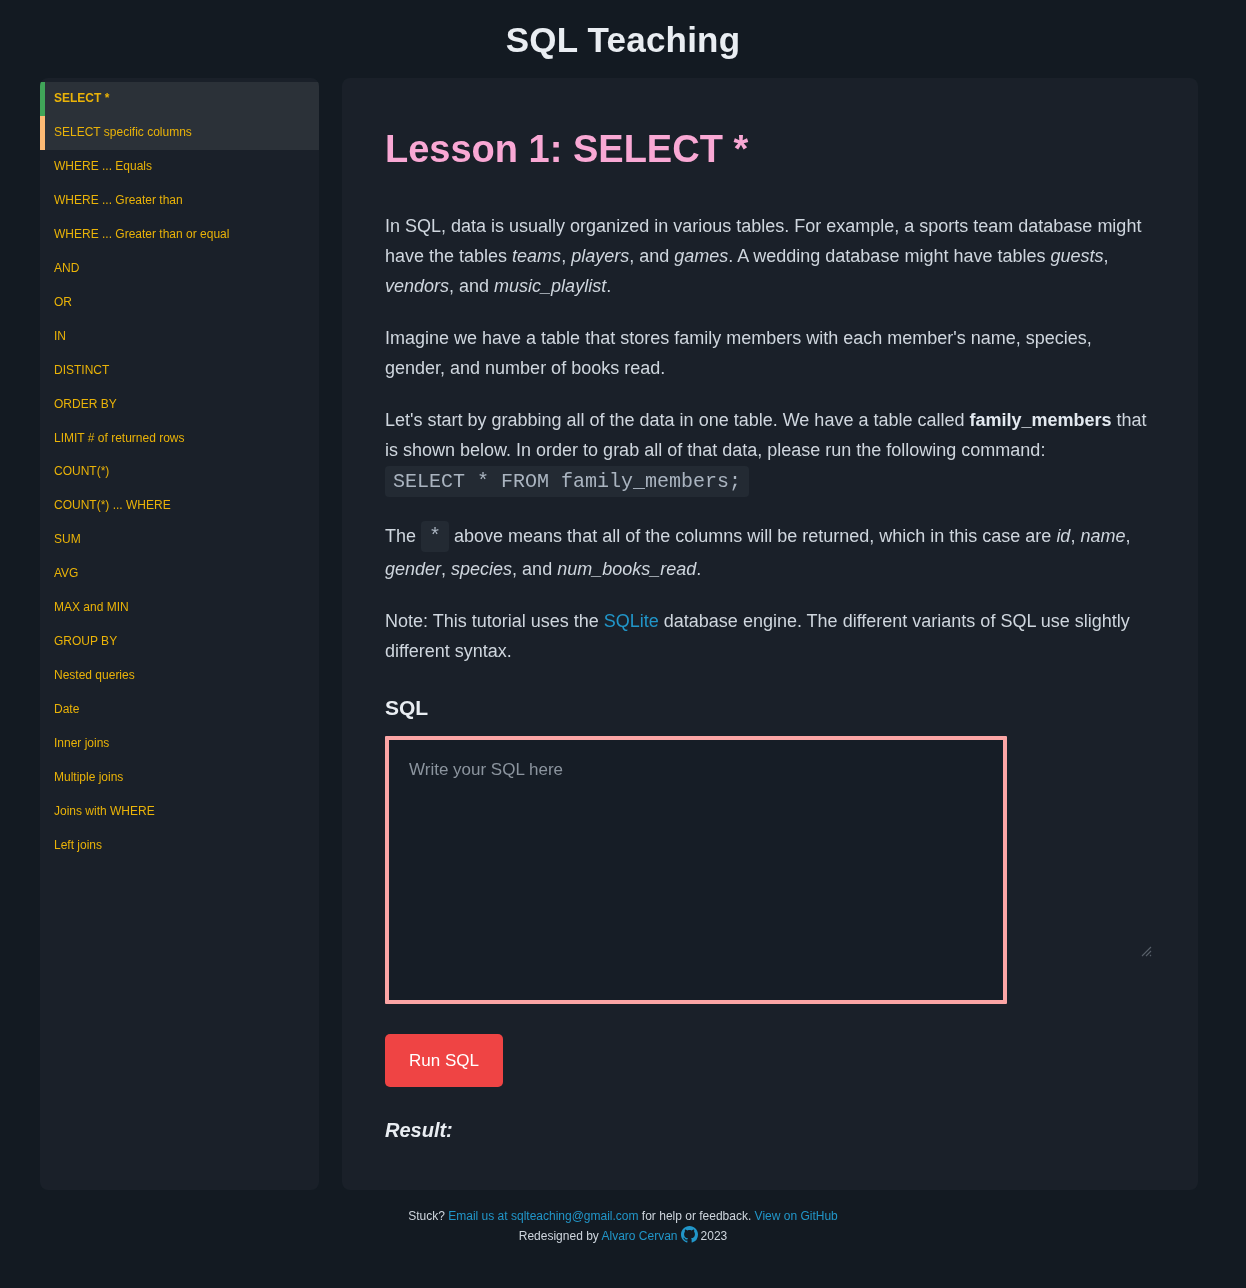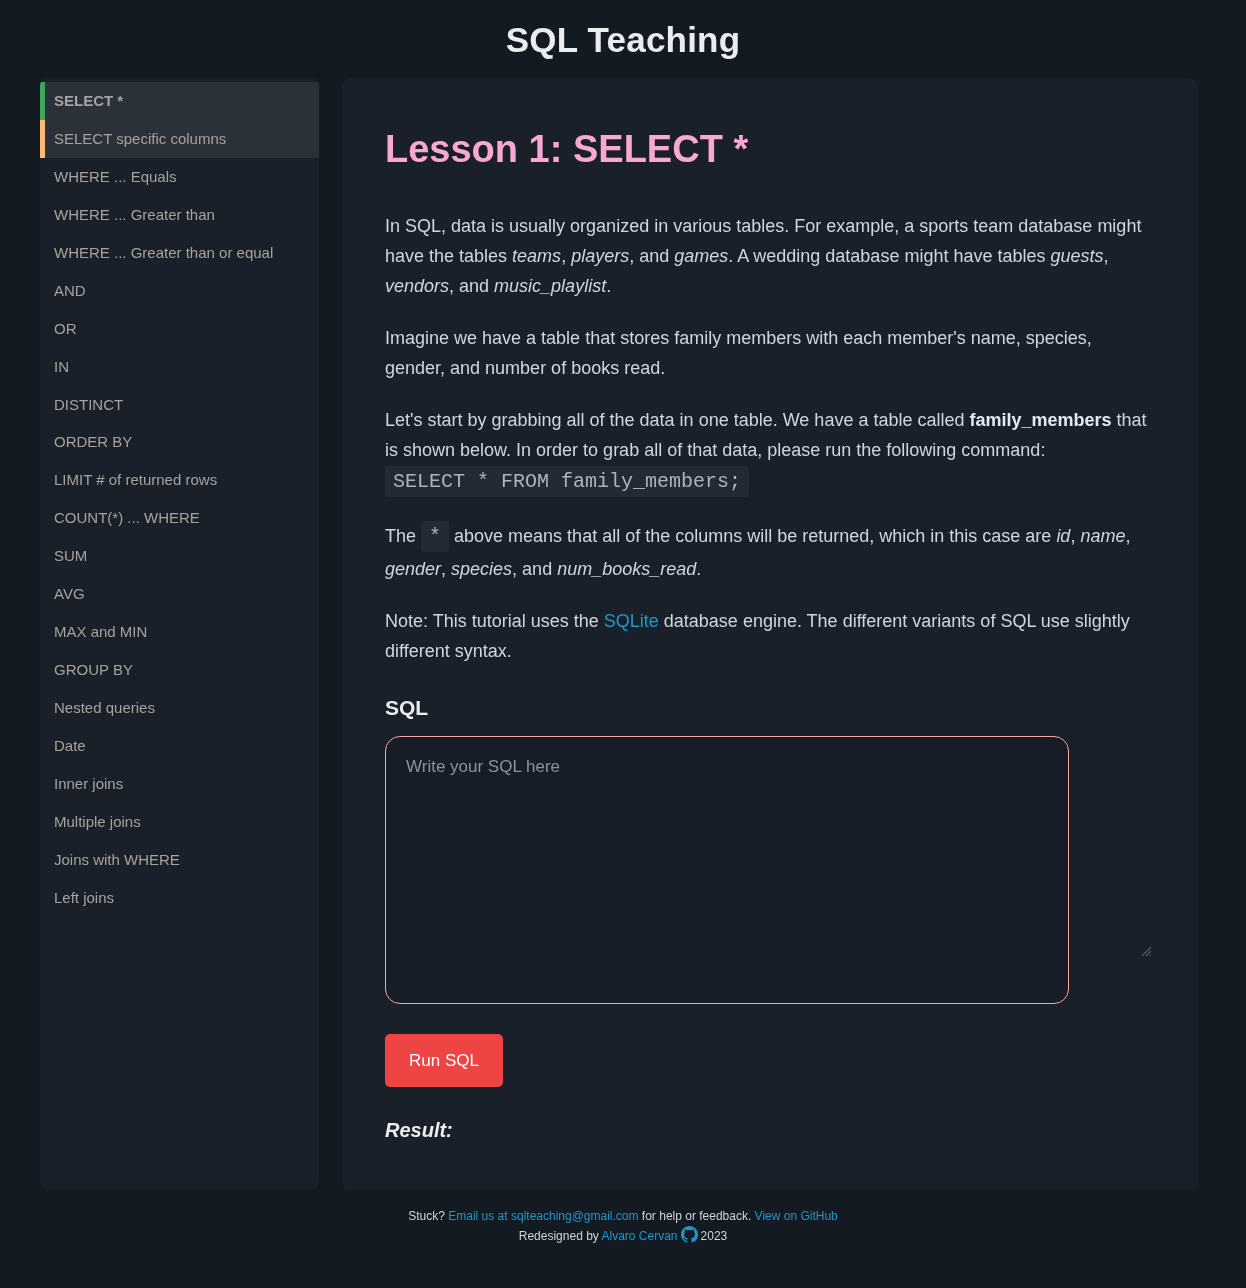--- a/index.html
+++ b/index.html
@@ -55,22 +55,22 @@
     padding: 4px 0 0 0;
     position: relative;
   }
   .nav-list {
     list-style: none;
     margin: 0;
     padding: 0;
   }
   .nav-item {
     display: block;
-    color: #a3a3a3;
-    font-size: 15px;
+    color: #eab308;
+    font-size: 12px;
     line-height: 1.33;
     padding: 9px 8px 9px 9px;
     cursor: pointer;
     background: transparent;
     border-left: 5px solid transparent;
     text-decoration: none;
   }
   .nav-item.done {
     background: #2b3138;
     border-left: 5px solid #fdba74;
@@ -120,25 +120,25 @@
     text-decoration: none;
   }
   .section-title {
     color: #e9edf2;
     font-size: 21px;
     font-weight: bold;
     margin: 30px 0 16px 0;
   }
   .sql-area {
     display: block;
-    width: 684px;
+    width: 622px;
     height: 268px;
     background: #161d26;
-    border: 1px solid #fca5a5;
-    border-radius: 15px;
+    border: 4px solid #fca5a5;
+    border-radius: 1px;
     color: #cfd6de;
     font-family: "Liberation Sans", sans-serif;
     font-size: 17px;
     padding: 20px 20px;
     resize: none;
     outline: none;
   }
   .sql-area::placeholder { color: #8b949e; }
   .resize-grip {
     position: absolute;
@@ -224,20 +224,23 @@
         <li>
           <a class="nav-item" href="#">DISTINCT</a>
         </li>
         <li>
           <a class="nav-item" href="#">ORDER BY</a>
         </li>
         <li>
           <a class="nav-item" href="#">LIMIT # of returned rows</a>
         </li>
         <li>
+          <a class="nav-item" href="#">COUNT(*)</a>
+        </li>
+        <li>
           <a class="nav-item" href="#">COUNT(*) ... WHERE</a>
         </li>
         <li>
           <a class="nav-item" href="#">SUM</a>
         </li>
         <li>
           <a class="nav-item" href="#">AVG</a>
         </li>
         <li>
           <a class="nav-item" href="#">MAX and MIN</a>

